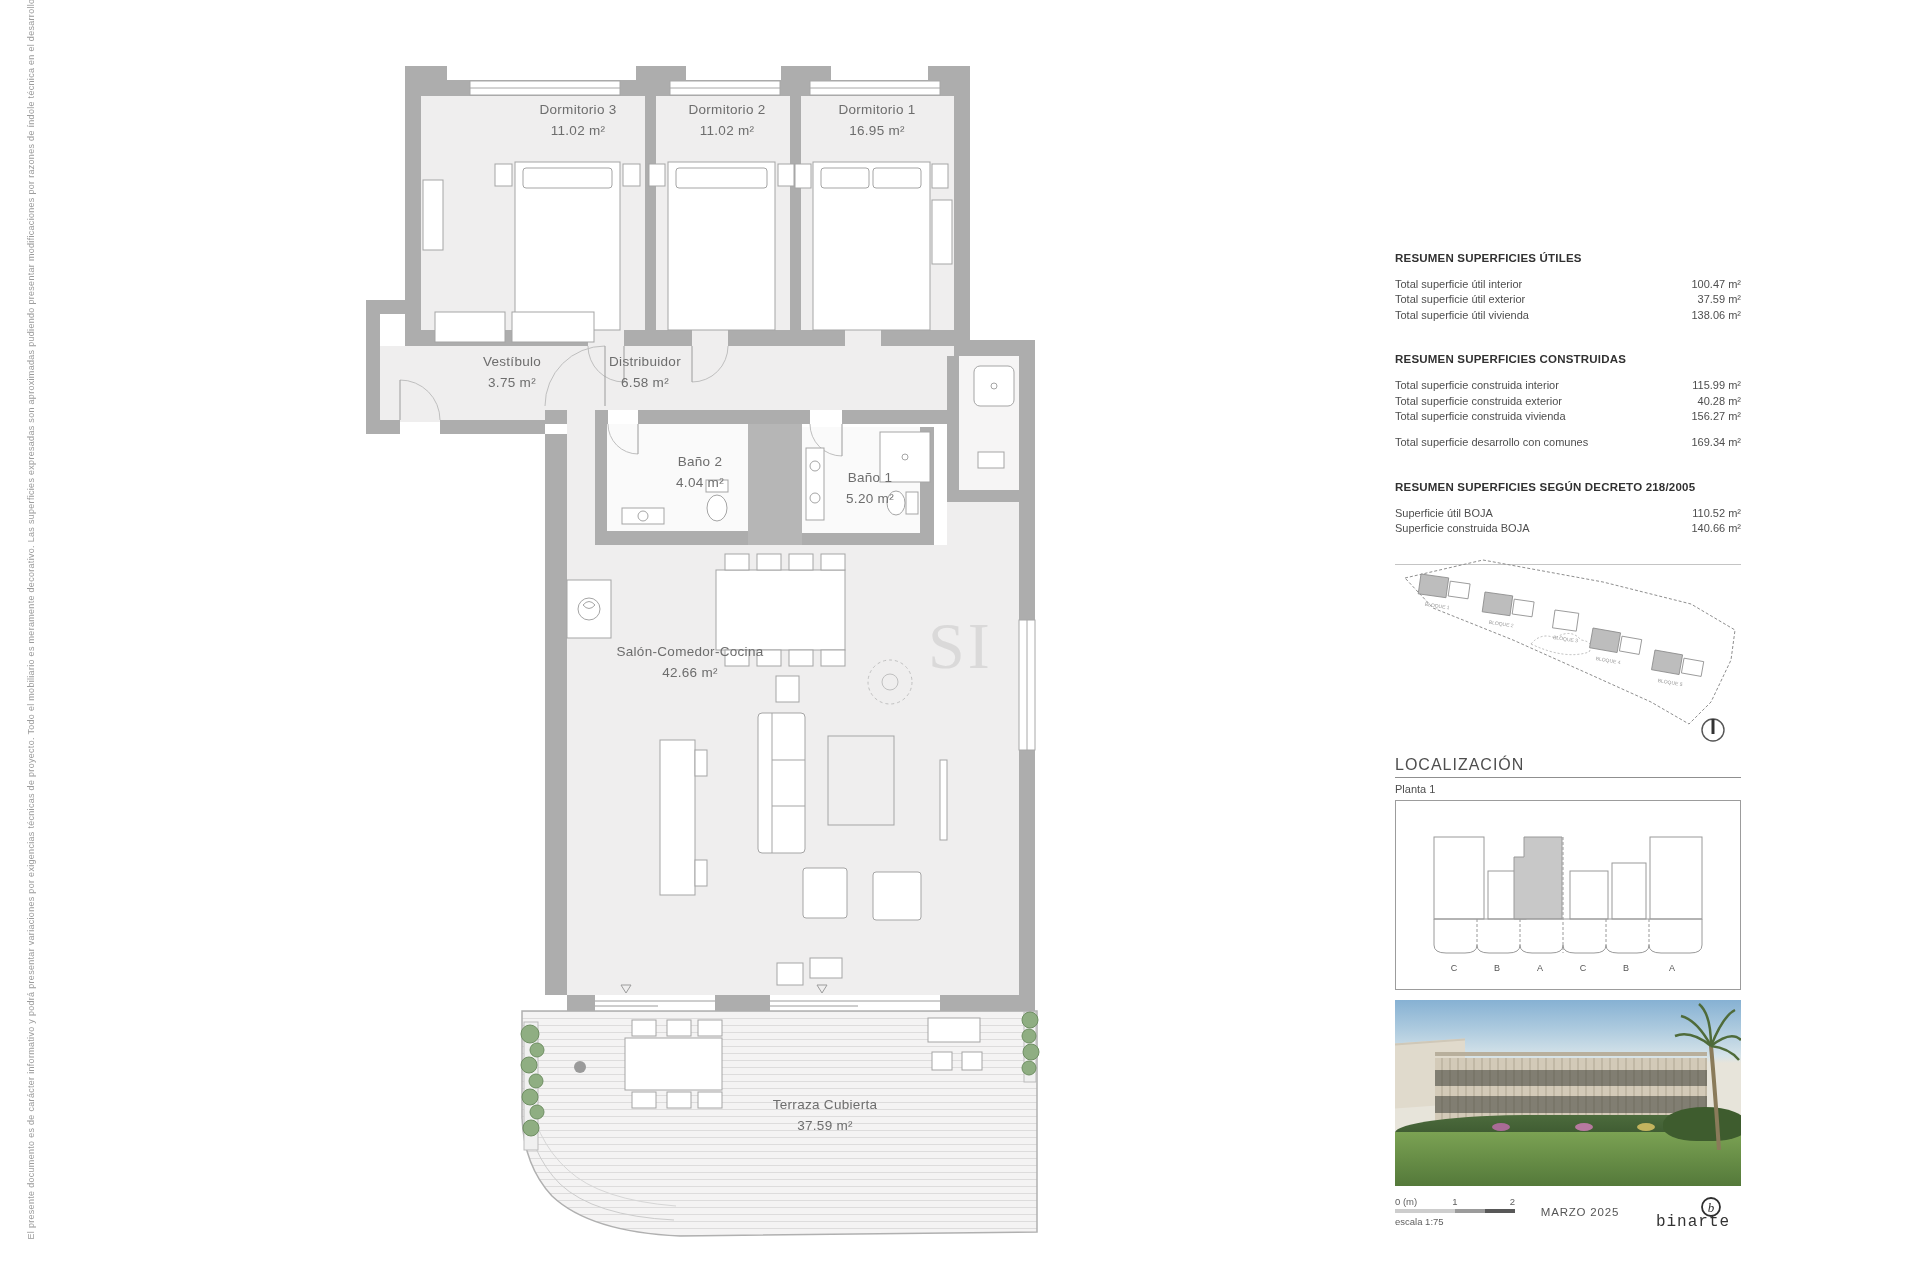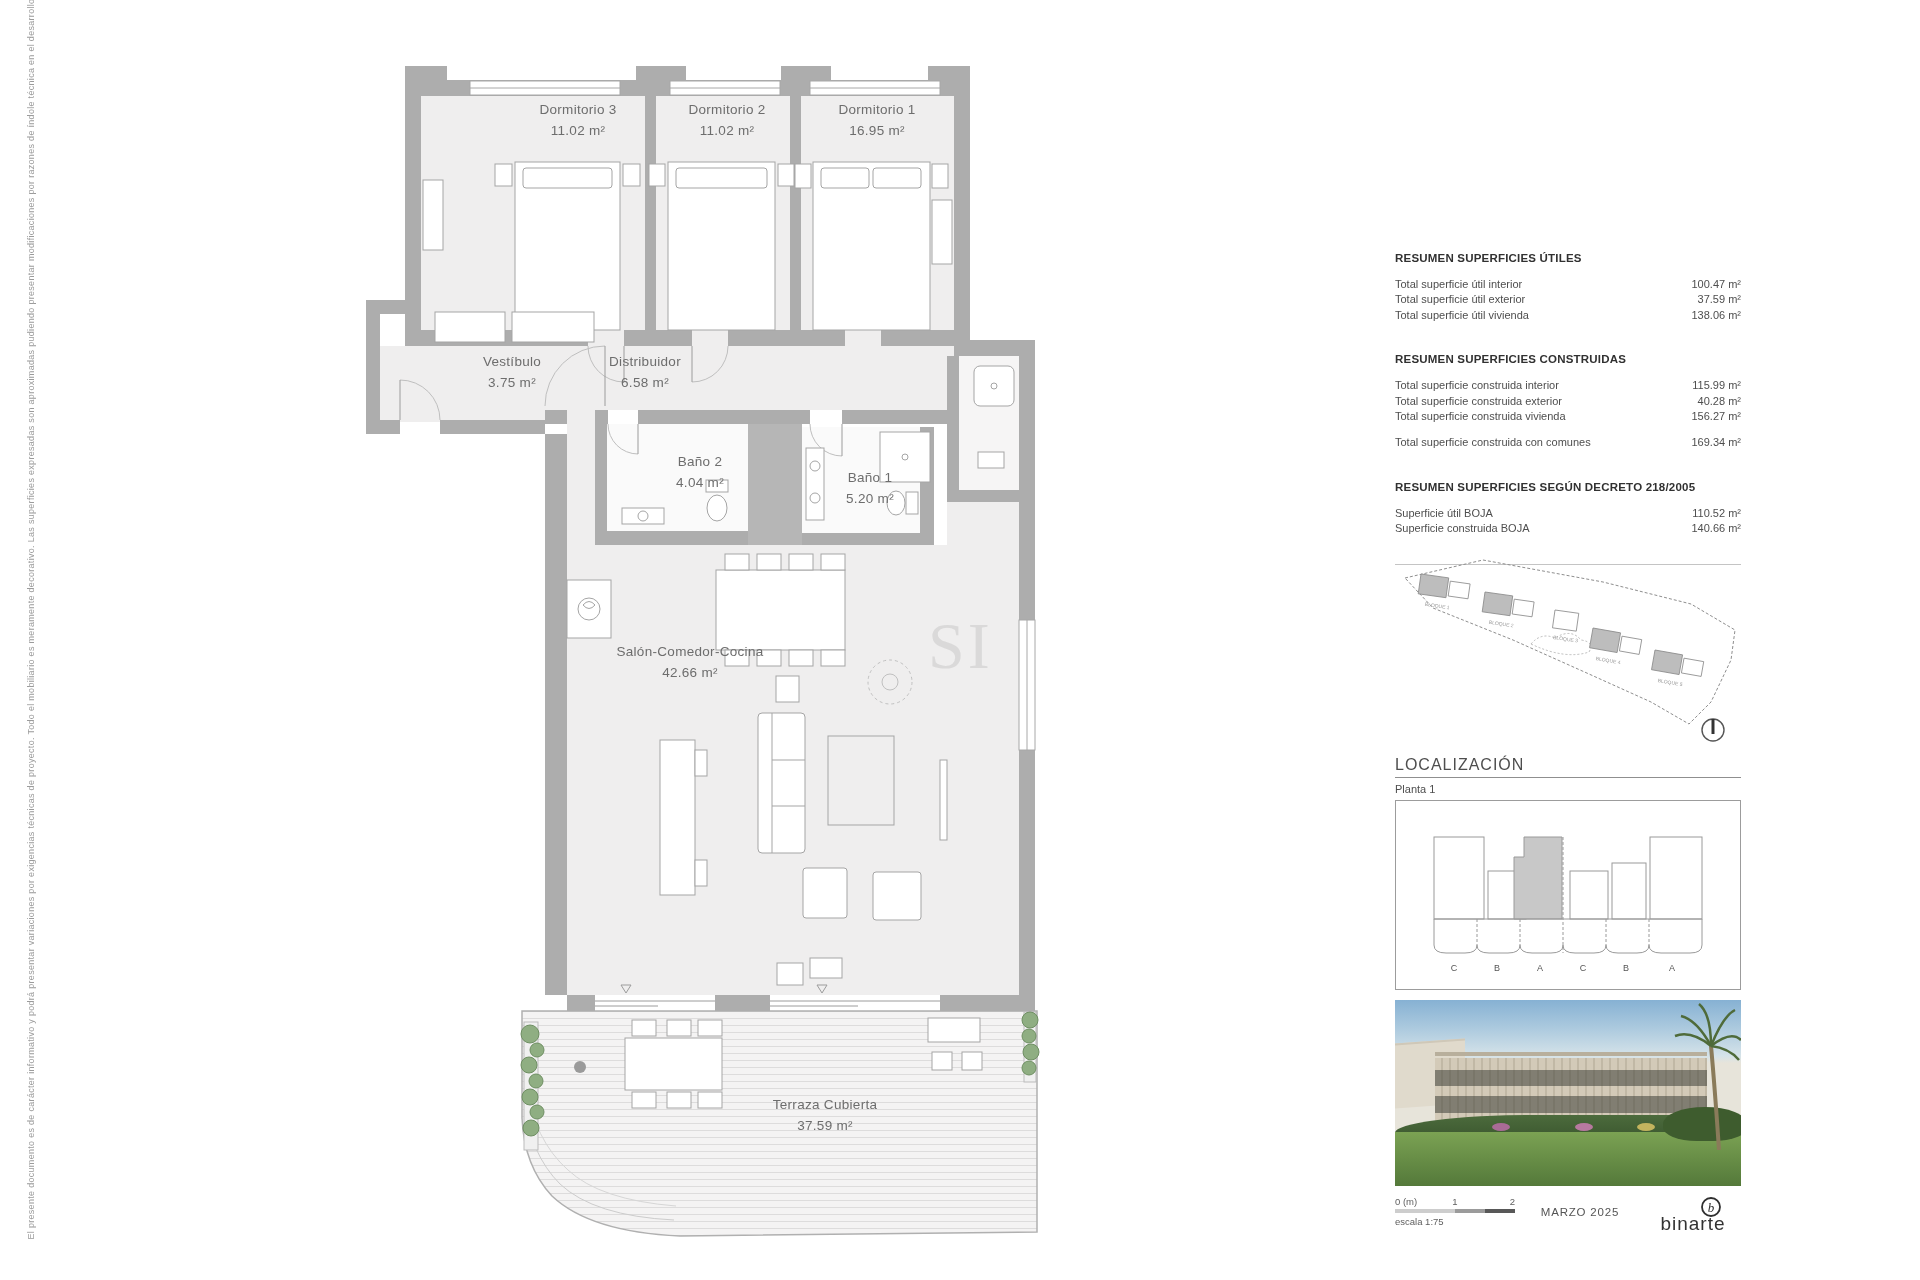--- a/index.html
+++ b/index.html
@@ -79,21 +79,21 @@
   .scale-labels .s1{position:absolute;left:50%;transform:translateX(-50%);}
   .scale-labels .s2{position:absolute;right:0;}
   .bar{display:flex;height:4px;margin-top:1px;}
   .bar .b1{width:50%;background:#cdcdcd;}
   .bar .b2{width:25%;background:#9b9b9b;}
   .bar .b3{width:25%;background:#585858;}
   .escala{font-size:9.5px;color:#5e5e5e;margin-top:3px;}
   .date{font-size:11.5px;color:#555;letter-spacing:.8px;margin-top:10px;}
   .logo{width:96px;display:flex;flex-direction:column;align-items:center;}
   .logo .icon{margin-left:36px;margin-bottom:-5px;}
-  .logo .word{font-family:Liberation Sans, sans-serif;font-size:19px;color:#333;letter-spacing:1px;}
+  .logo .word{font-family:Liberation Mono, monospace;font-size:16px;color:#333;letter-spacing:1px;}
 </style>
 </head>
 <body>
 
 <div class="disclaimer">El presente documento es de carácter informativo y podrá presentar variaciones por exigencias técnicas de proyecto. Todo el mobiliario es meramente decorativo. Las superficies expresadas son aproximadas pudiendo presentar modificaciones por razones de índole técnica en el desarrollo de ejecución de las obras.</div>
 
 <svg class="abs" style="left:340px;top:60px" width="710" height="1190" viewBox="0 0 710 1190">
   <defs>
     <pattern id="deck" width="8" height="7" patternUnits="userSpaceOnUse">
       <rect width="8" height="7" fill="#f4f3f3"></rect>
@@ -374,21 +374,21 @@
     </div>
     <div class="row">
       <span>Total superficie construida exterior</span>
       <span>40.28 m²</span>
     </div>
     <div class="row">
       <span>Total superficie construida vivienda</span>
       <span>156.27 m²</span>
     </div>
     <div class="row total">
-      <span>Total superficie construida con comunes</span>
+      <span>Total superficie desarrollo con comunes</span>
       <span>169.34 m²</span>
     </div>
   </div>
 
   <div class="sec-title">RESUMEN SUPERFICIES SEGÚN DECRETO 218/2005</div>
   <div class="rows">
     <div class="row">
       <span>Superficie útil BOJA</span>
       <span>110.52 m²</span>
     </div>

